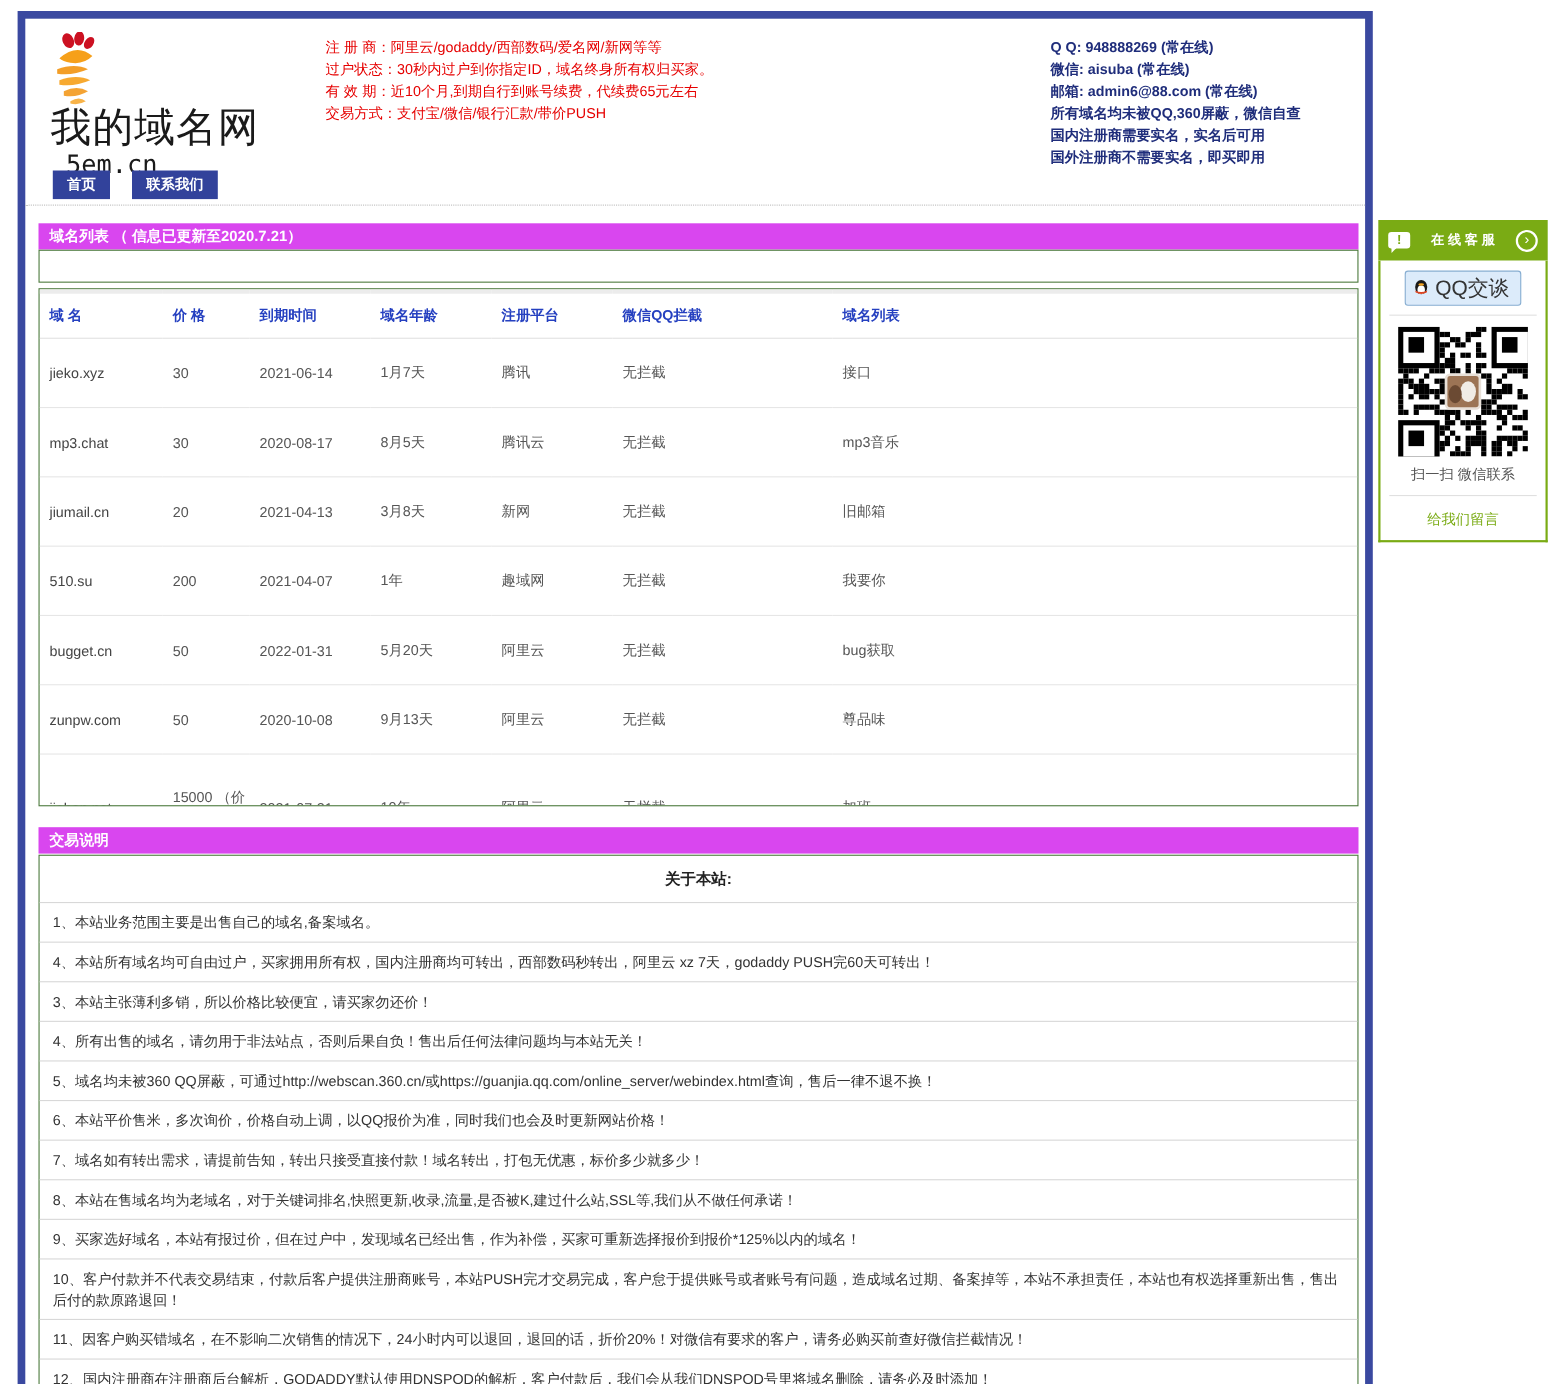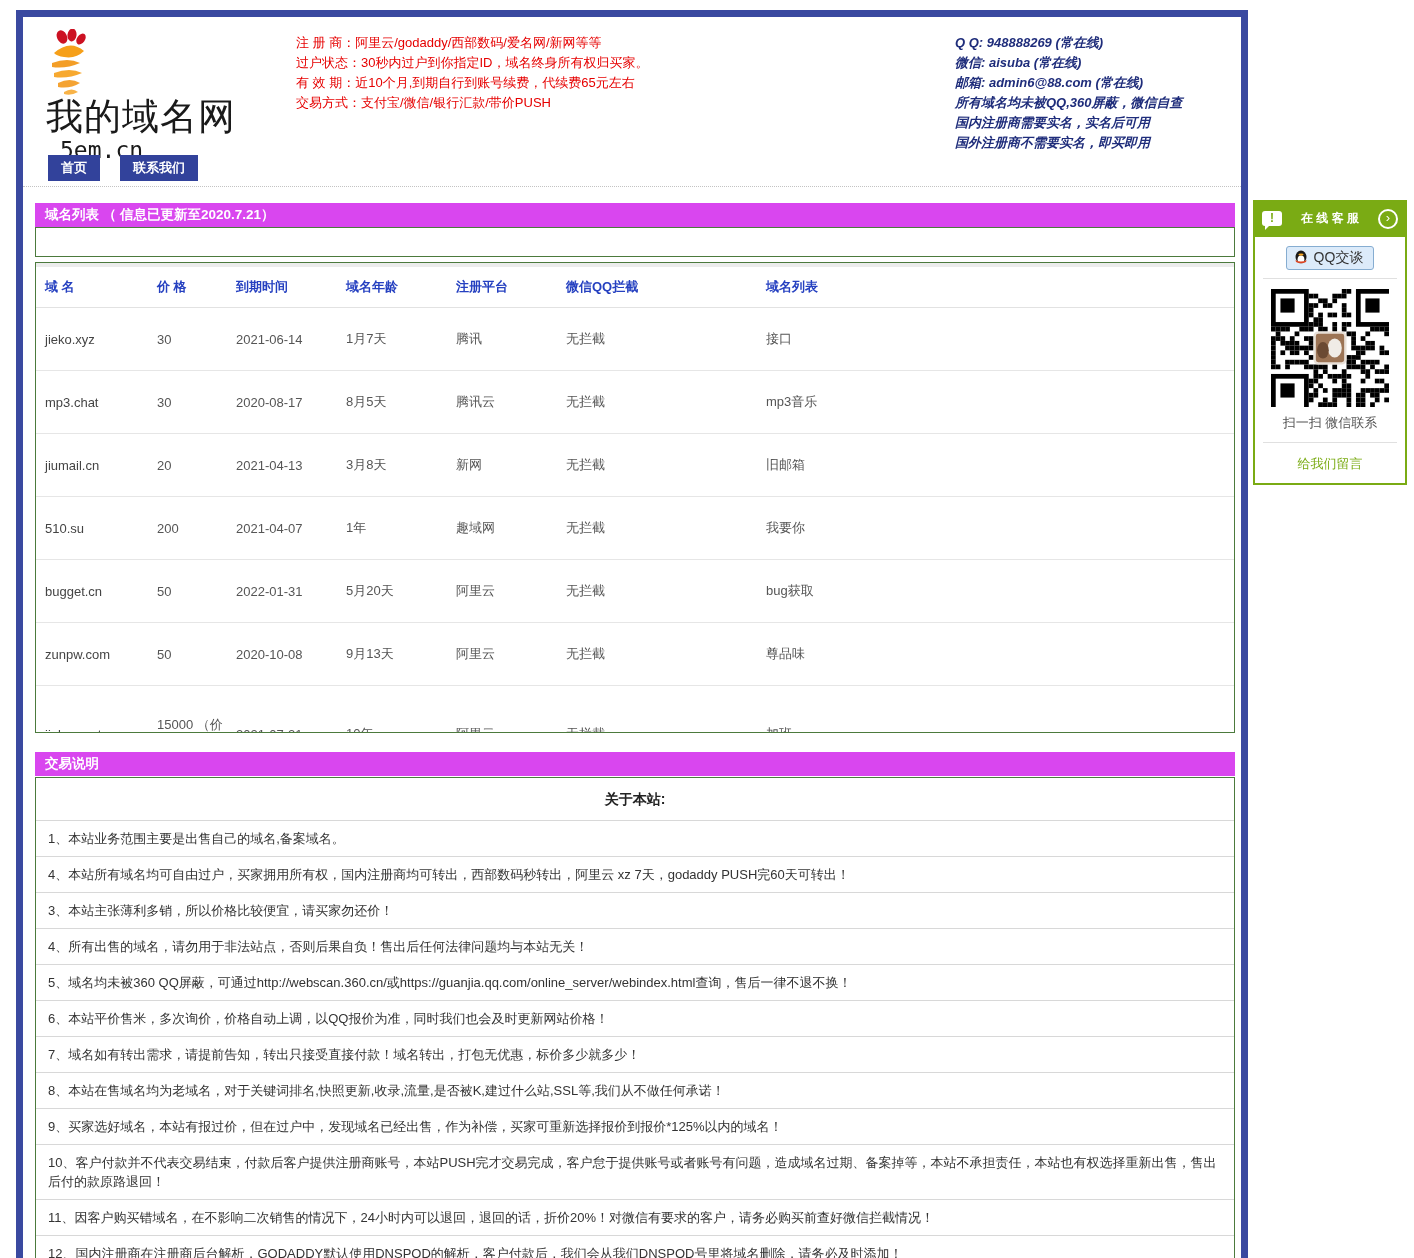--- a/index.html
+++ b/index.html
@@ -5,21 +5,21 @@
   html,body{margin:0;padding:0;width:1414px;height:1258px;overflow:hidden;background:#fff;
     font-family:"Liberation Sans","DejaVu Sans",sans-serif;}
   
   .frame{position:absolute;left:16px;top:10px;width:1218px;height:1600px;
     border:7px solid #3a49a0;background:#fff;}
   .logo-wrap{position:absolute;left:17px;top:12px;display:flex;align-items:flex-start;flex-direction:column;}
   .logo-text{margin-left:6px;color:#1a1a1a;font-family:"Liberation Serif","DejaVu Serif",serif;}
   .logo-title{font-size:37px;line-height:40px;letter-spacing:1px;}
   .logo-domain{font-size:23px;line-height:26px;margin-left:14px;font-family:"DejaVu Sans Mono",monospace;}
   .notice{position:absolute;left:273px;top:16px;color:#e60000;font-size:13px;line-height:20px;white-space:nowrap;}
-  .contact{position:absolute;left:932px;top:16px;color:#1f2d7b;font-weight:bold;font-size:13px;line-height:20px;white-space:nowrap;font-style:italic;}
+  .contact{position:absolute;left:932px;top:16px;color:#1f2d7b;font-weight:bold;font-size:13px;line-height:20px;white-space:nowrap;}
   .nav{position:absolute;left:25px;top:138px;display:flex;gap:20px;}
   .nav-btn{background:#32429b;color:#fff;font-size:13px;font-weight:bold;padding:4px 13px;cursor:pointer;}
   .dots{position:absolute;left:0;top:169px;width:100%;border-top:1px dotted #c3c3c3;}
   .section-bar{position:absolute;left:12px;width:1190px;height:24px;background:#d946ef;color:#fff;
     font-size:13.5px;font-weight:bold;line-height:24px;padding-left:10px;box-sizing:content-box;}
   .bar1{top:186px;width:1190px;padding-right:0;}
   .bar2{top:735px;}
   .filter-strip{position:absolute;left:12px;top:210px;width:1200px;height:30px;border:1px solid #4c7a3d;
     box-sizing:border-box;background:#fff;}
   .table-box{position:absolute;left:12px;top:245px;width:1200px;height:471px;border:1px solid #4c7a3d;
@@ -42,21 +42,21 @@
     padding:0 9px;box-sizing:border-box;}
   .svc-title{flex:1;text-align:center;font-size:12px;font-weight:bold;}
   .bubble{position:relative;width:20px;height:15px;background:#fff;border-radius:3px;color:#7aab14;
     font-size:12px;font-weight:bold;text-align:center;line-height:15px;}
   .bubble::after{content:"";position:absolute;left:3px;bottom:-4px;border:4px solid transparent;
     border-top-color:#fff;border-left-color:#fff;}
   .circ-arrow{width:16px;height:16px;border:2px solid #fff;border-radius:50%;color:#fff;font-size:13px;
     line-height:14px;text-align:center;cursor:pointer;}
   .service-body{border:2px solid #7aab14;border-top:none;background:#fff;padding:9px 0 10px;text-align:center;}
   .qq-btn{display:inline-flex;align-items:center;gap:5px;background:#dcebfa;border:1px solid #86add1;
-    border-radius:3px;padding:2px 10px 2px 6px;font-size:14px;color:#333;cursor:pointer;margin-bottom:8px;}
+    border-radius:3px;padding:2px 10px 2px 6px;font-size:19px;color:#333;cursor:pointer;margin-bottom:8px;}
   .svc-divider{border:none;border-top:1px solid #e0e0e0;margin:0 8px 10px;}
   .svc-divider2{border:none;border-top:1px solid #e0e0e0;margin:10px 8px;}
   .qr-holder{width:118px;height:118px;margin:0 auto;}
   .scan-hint{font-size:13px;color:#555;margin-top:7px;}
   .leave-link{display:inline-block;color:#7aab14;font-size:13px;cursor:pointer;margin-top:2px;}
 </style>
 </head>
 <body>
 
 <div class="frame">

